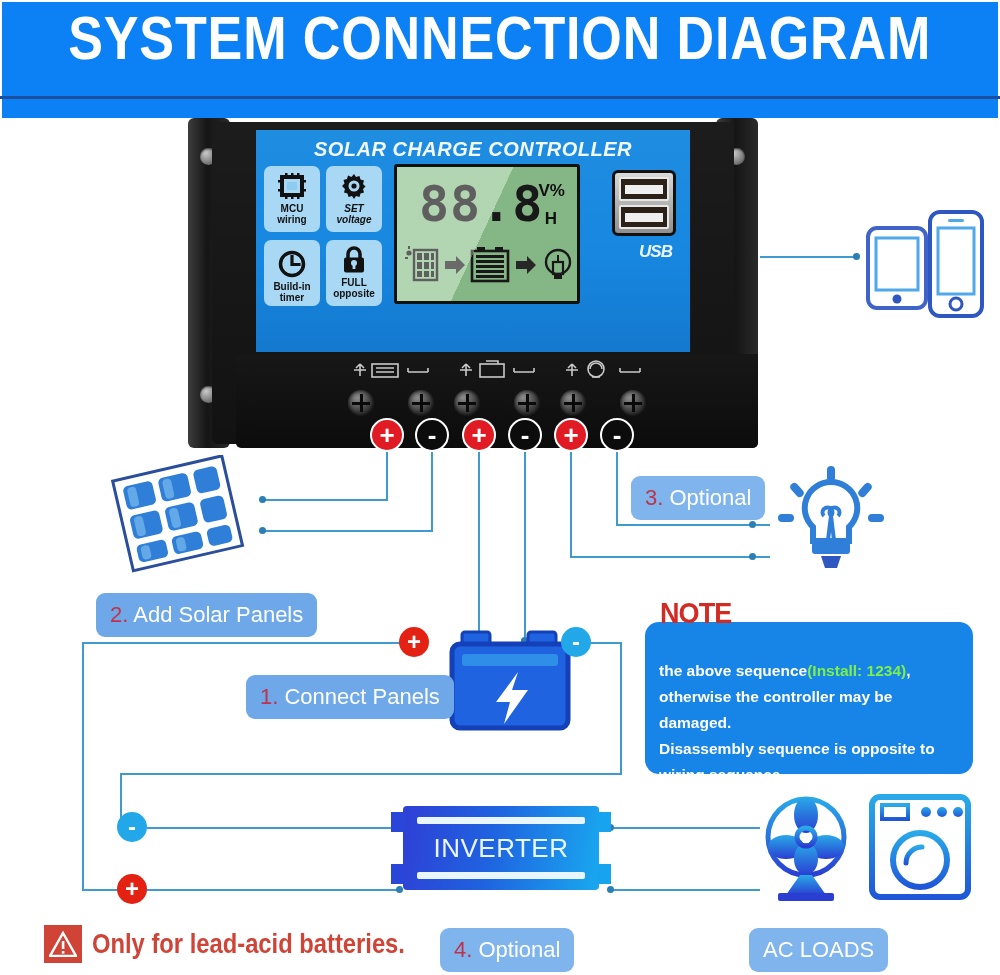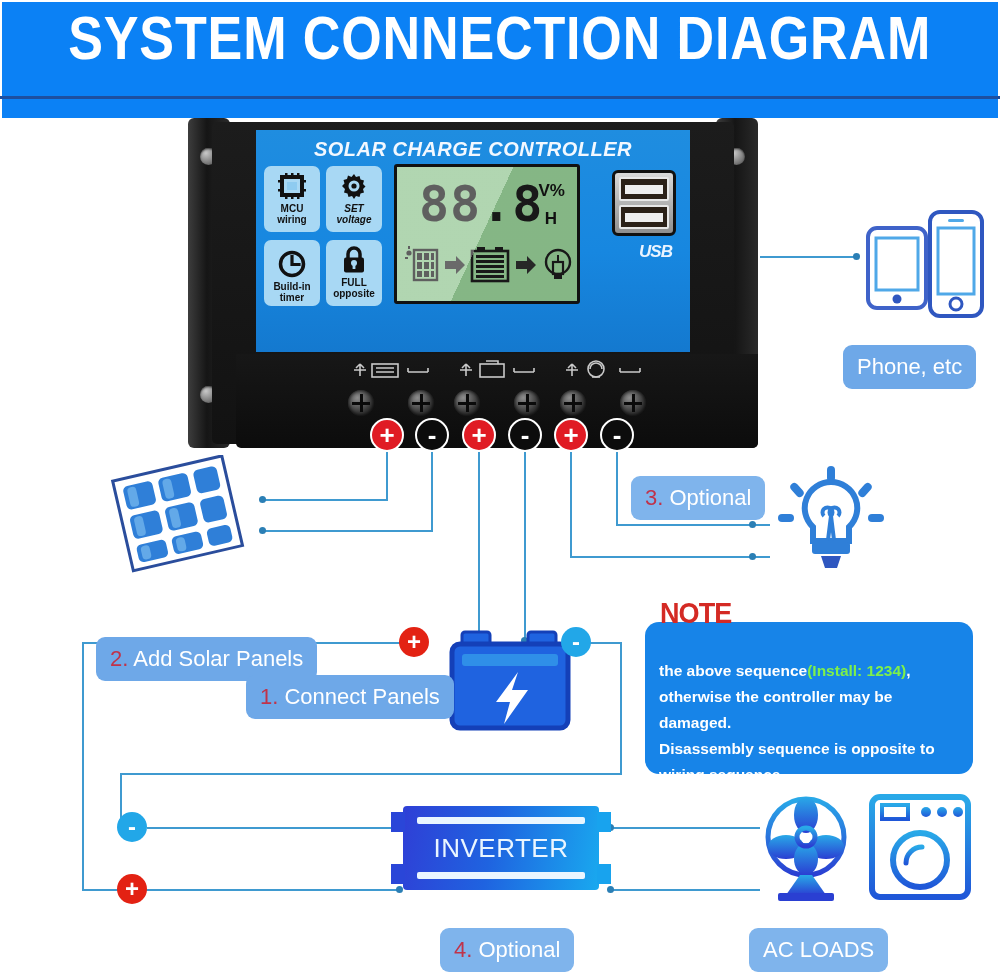--- a/index.html
+++ b/index.html
@@ -468,23 +468,20 @@
 
   <svg style="position:absolute; left:858px; top:204px;" width="130" height="125" viewBox="0 0 130 125">
     <rect x="10" y="24" width="58" height="80" rx="9" fill="none" stroke="#3f63c9" stroke-width="4"></rect>
     <rect x="18" y="34" width="42" height="52" fill="none" stroke="#4fa8e8" stroke-width="3"></rect>
     <circle cx="39" cy="95" r="4.5" fill="#2f57c0"></circle>
     <rect x="72" y="8" width="52" height="104" rx="10" fill="none" stroke="#2f57c0" stroke-width="4"></rect>
     <rect x="80" y="24" width="36" height="66" fill="none" stroke="#4fa8e8" stroke-width="3"></rect>
     <rect x="90" y="15" width="16" height="3" rx="1.5" fill="#4fa8e8"></rect>
     <circle cx="98" cy="100" r="6" fill="none" stroke="#2f57c0" stroke-width="3"></circle>
   </svg>
-  <div class="callout" style="left:843px; top:345px;">
-    <span>Phone, etc</span>
-  </div>
 
   <svg style="position:absolute; left:104px; top:455px;" width="150" height="120" viewBox="0 0 150 120">
     <g transform="rotate(-13 75 60)">
       <rect x="18" y="12" width="112" height="92" fill="#ffffff" stroke="#2a4d9c" stroke-width="3"></rect>
       <g fill="#2f7fd8">
         <rect x="26" y="20" width="30" height="24" rx="5"></rect>
           <rect x="62" y="20" width="30" height="24" rx="5"></rect>
           <rect x="98" y="20" width="24" height="24" rx="5"></rect>
         <rect x="26" y="50" width="30" height="24" rx="5"></rect>
           <rect x="62" y="50" width="30" height="24" rx="5"></rect>
@@ -496,21 +493,21 @@
       <g fill="#63a9e8">
         <rect x="30" y="22" width="9" height="20" rx="4"></rect>
           <rect x="66" y="22" width="9" height="20" rx="4"></rect>
         <rect x="30" y="52" width="9" height="20" rx="4"></rect>
           <rect x="66" y="52" width="9" height="20" rx="4"></rect>
         <rect x="30" y="82" width="9" height="14" rx="4"></rect>
           <rect x="66" y="82" width="9" height="14" rx="4"></rect>
       </g>
     </g>
   </svg>
-  <div class="callout" style="left:96px; top:593px;margin-top:44px;">
+  <div class="callout" style="left:96px; top:593px;">
     <span class="num">2.</span><span> Add Solar Panels</span>
   </div>
 
   <svg style="position:absolute; left:776px; top:464px;" width="110" height="110" viewBox="0 0 110 110">
     <g fill="#2f7fd8">
       <rect x="51" y="2" width="8" height="16" rx="4"></rect>
       <rect x="17" y="18" width="8" height="16" rx="4" transform="rotate(-42 21 26)"></rect>
       <rect x="85" y="18" width="8" height="16" rx="4" transform="rotate(42 89 26)"></rect>
       <rect x="2" y="50" width="16" height="8" rx="4"></rect>
       <rect x="92" y="50" width="16" height="8" rx="4"></rect>
@@ -605,14 +602,24 @@
         <circle cx="74" cy="19" r="5"></circle>
         <circle cx="90" cy="19" r="5"></circle>
       </g>
     <circle cx="52" cy="67" r="27" fill="none" stroke="url(#gwash)" stroke-width="6"></circle>
     <path d="M38 70a16 16 0 0116-16" fill="none" stroke="url(#gwash)" stroke-width="5" stroke-linecap="round"></path>
   </svg>
   <div class="callout light" style="left:749px; top:928px;">
     <span>AC LOADS</span>
   </div>
 
+  <div class="warn-wrap">
+    <div class="warn-sq">
+      <svg width="28" height="26" viewBox="0 0 28 26">
+        <path d="M14 2L27 25H1z" fill="none" stroke="#ffffff" stroke-width="2.4"></path>
+        <rect x="12.8" y="10" width="2.6" height="8" fill="#ffffff"></rect>
+        <rect x="12.8" y="20" width="2.6" height="2.6" fill="#ffffff"></rect>
+      </svg>
+    </div>
+    <div class="warn-text">Only for lead-acid batteries.</div>
+  </div>
 
 </div>
 
 </body></html>

